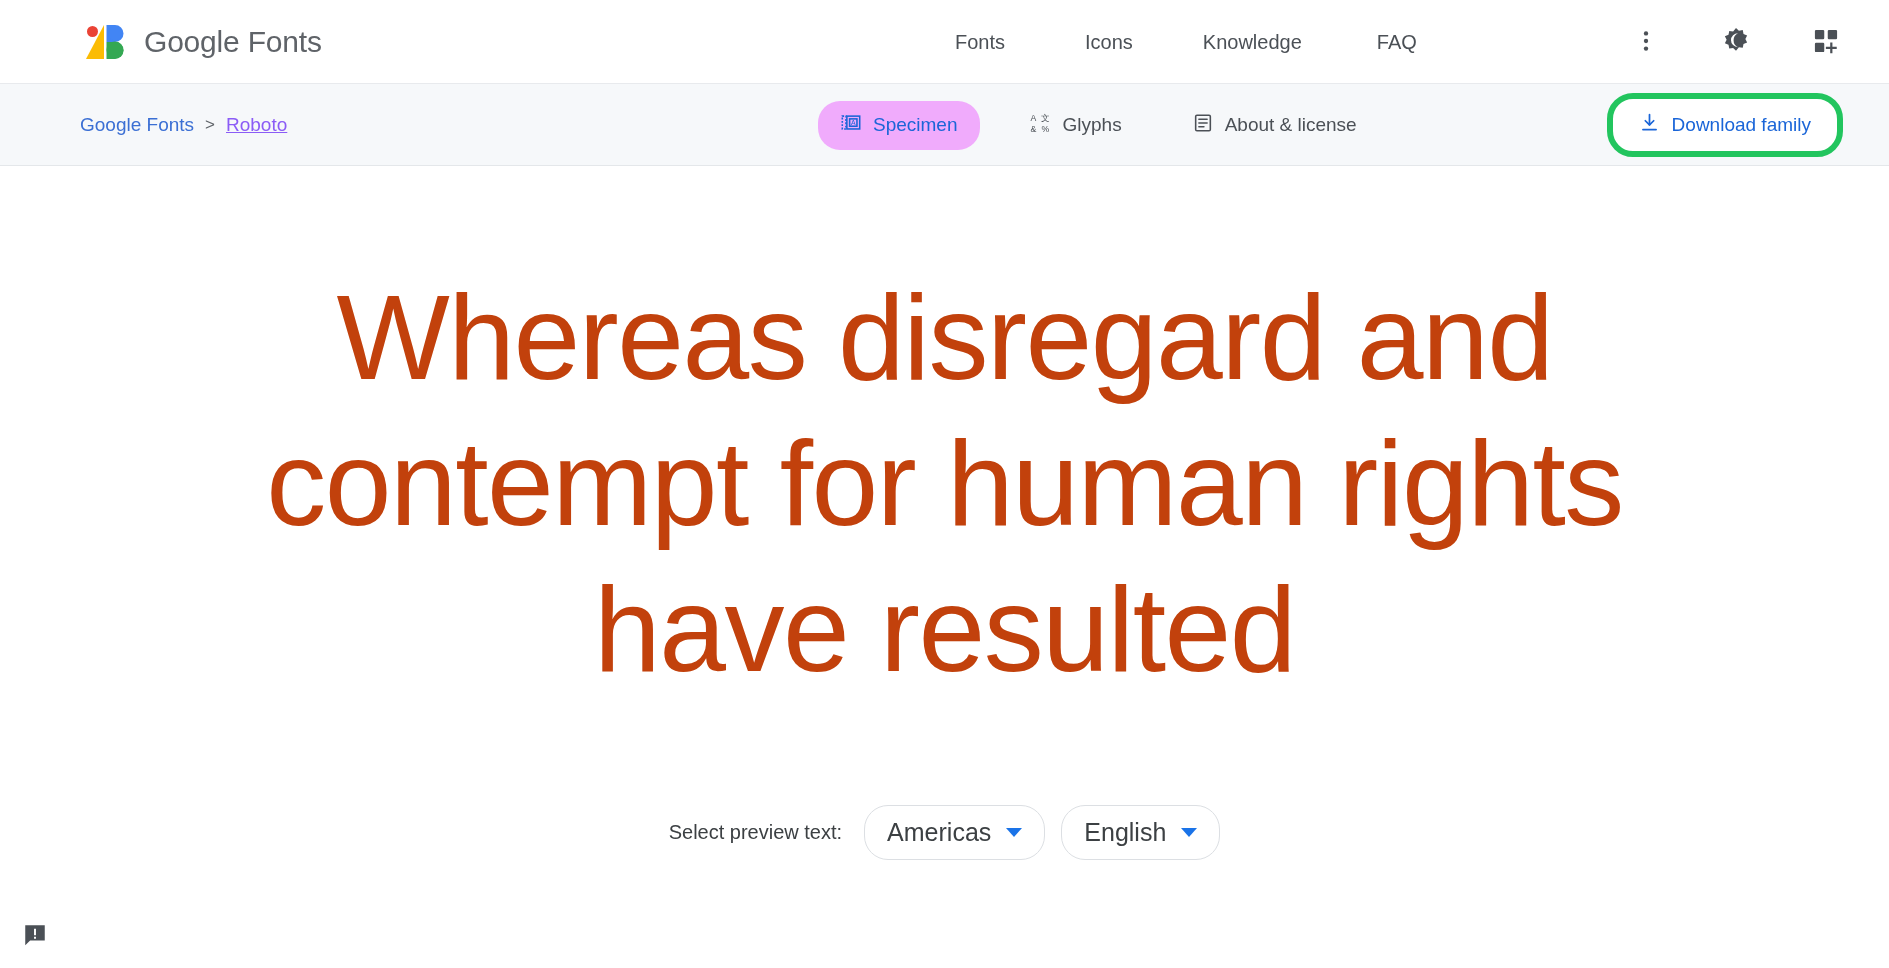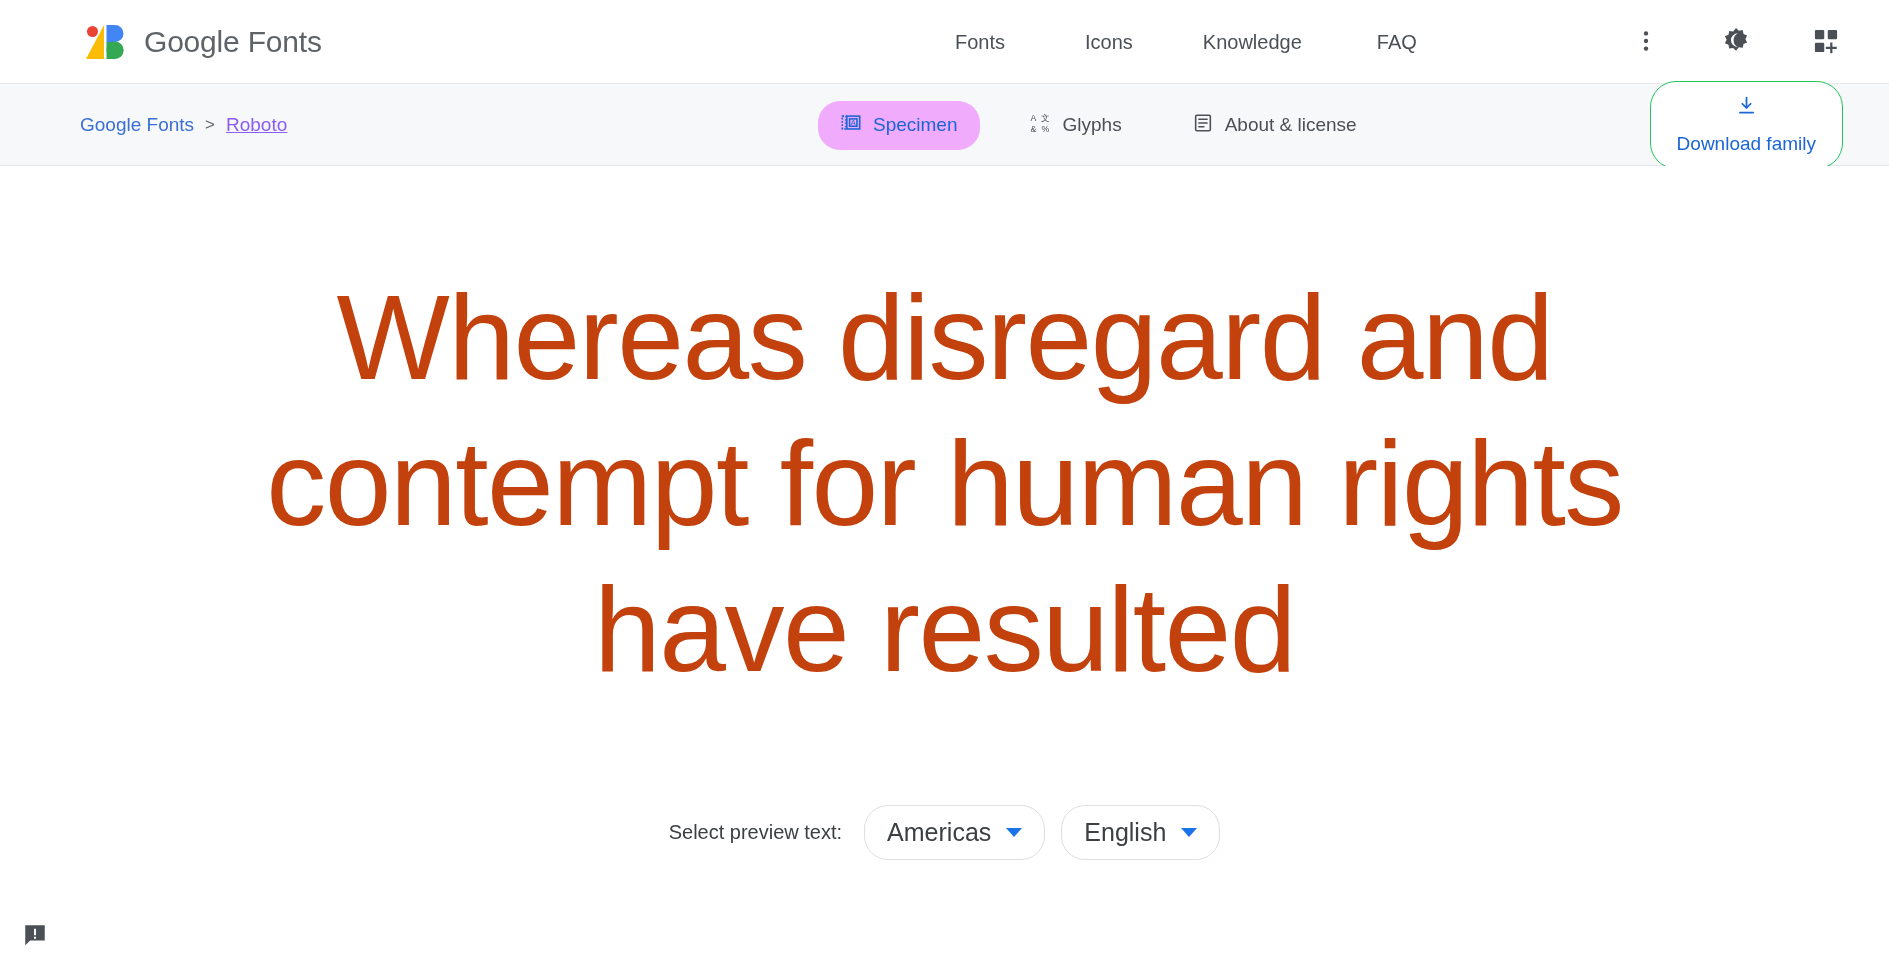--- a/index.html
+++ b/index.html
@@ -134,30 +134,29 @@
   .tab-gap3 { margin-right: 26px; }
 
   .download-btn {
     position: absolute;
     right: 46px;
     top: 50%;
     transform: translateY(-50%);
     display: flex;
     align-items: center;
     gap: 12px;
-    border: 1px solid #22c55e;
+    border: 6px solid #22c55e;
     background: #ffffff;
     color: #1a65d8;
     font-size: 19px;
     font-family: "Liberation Sans", sans-serif;
     padding: 13px 26px;
     border-radius: 26px;
     cursor: pointer;
     white-space: nowrap;
-    flex-direction: column;
   }
 
   
   .main {
     position: relative;
     height: 801px;
     background: #ffffff;
     display: flex;
     flex-direction: column;
     align-items: center;

